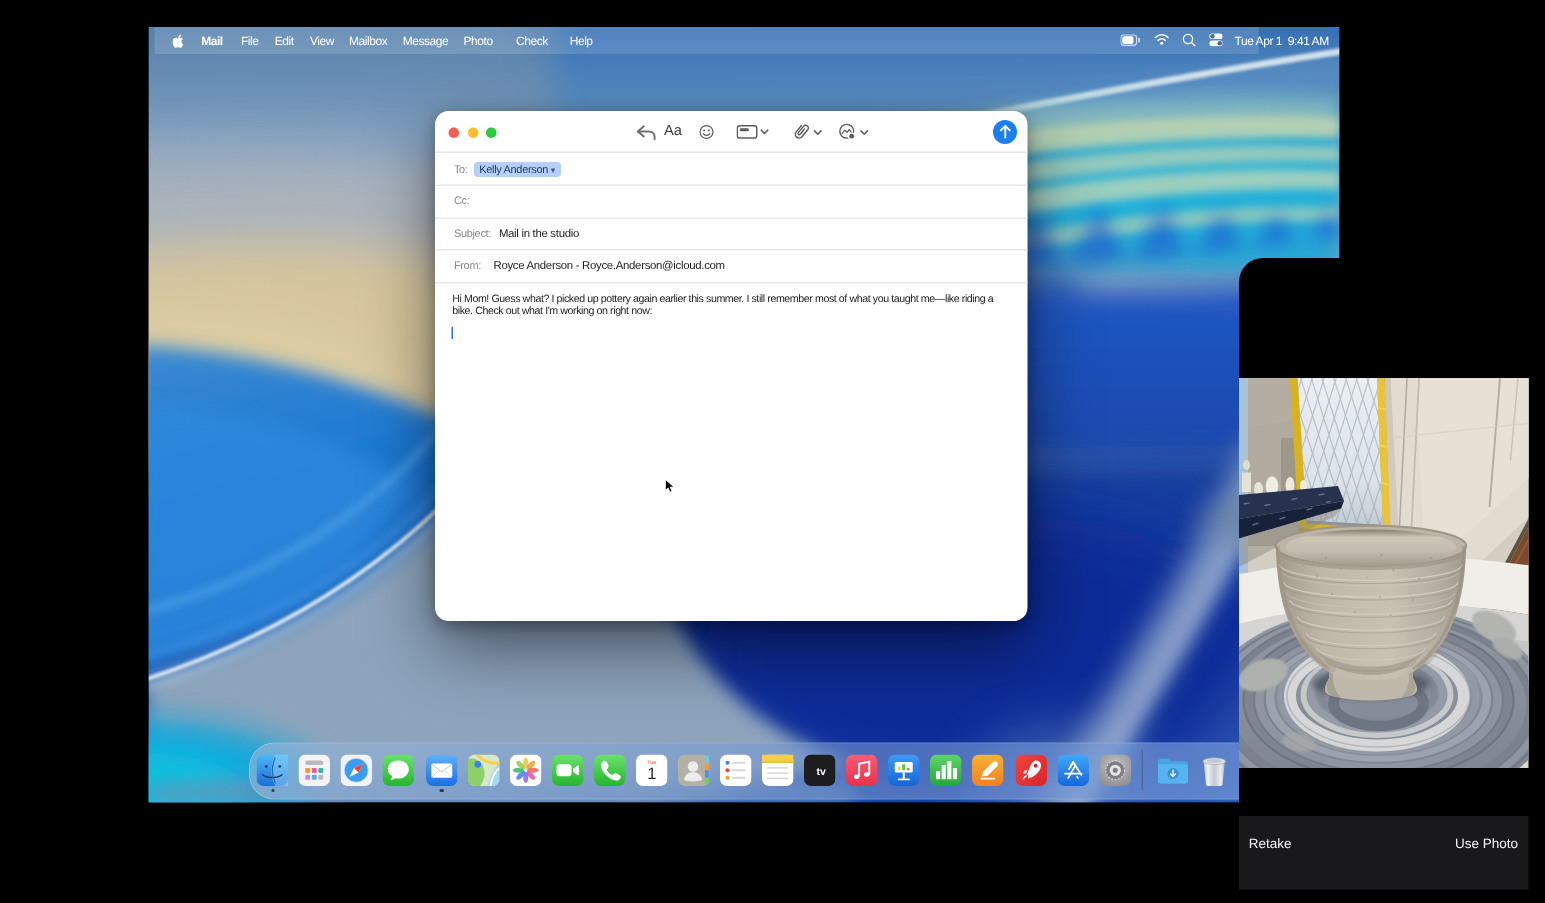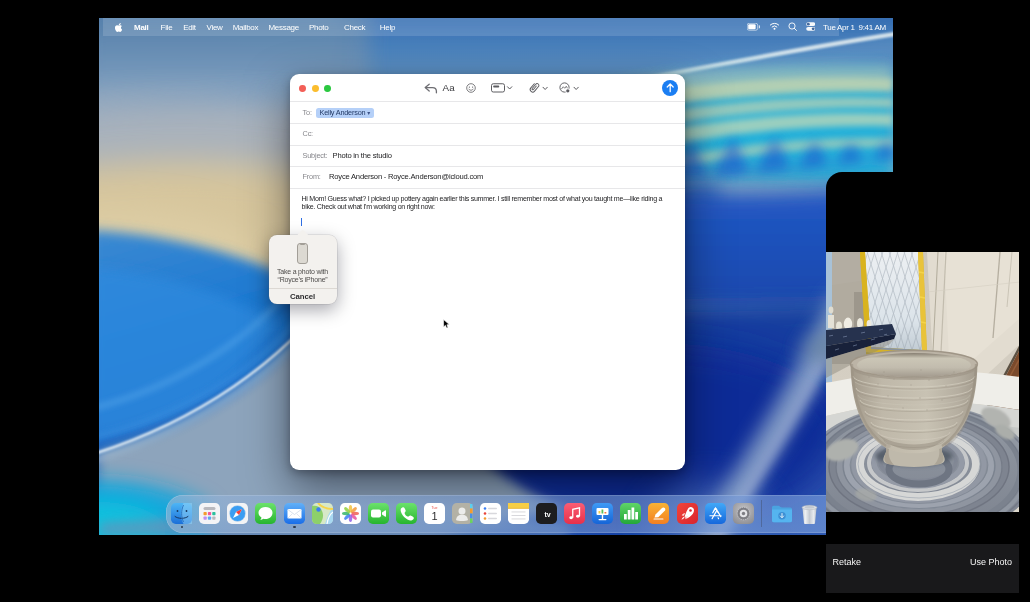--- a/index.html
+++ b/index.html
@@ -4,21 +4,21 @@
 <style>
   html,body{margin:0;padding:0;background:#000;width:1030px;height:602px;overflow:hidden;}
   *{box-sizing:border-box;font-family:"Liberation Sans",sans-serif;}
   #canvas{position:absolute;left:0;top:0;width:1030px;height:602px;background:#000;}
   #desktop{position:absolute;left:99px;top:18px;width:794px;height:517px;overflow:hidden;}
   #wall{position:absolute;left:0;top:0;}
   
   #menubar{position:absolute;left:4px;top:0;width:736px;height:17.5px;background:rgba(255,255,255,0.14);}
   #menubar span{position:absolute;top:1px;line-height:17.5px;font-size:8px;letter-spacing:-0.3px;color:#fff;white-space:pre;}
   
-  #mailwin{position:absolute;left:190.6px;top:56px;width:395.2px;height:396px;background:#fff;border-radius:9px;
+  #mailwin{position:absolute;left:190.6px;top:56px;width:395.2px;height:340px;background:#fff;border-radius:9px;
     box-shadow:0 18px 45px rgba(0,0,10,0.5),0 3px 10px rgba(0,0,10,0.3);}
   .tl{position:absolute;width:6.8px;height:6.8px;border-radius:50%;top:10.8px;}
   .hr{position:absolute;left:0;width:395.2px;height:1px;background:#e7e7e9;}
   .lbl{position:absolute;font-size:7.3px;letter-spacing:-0.2px;color:#86868b;}
   .val{position:absolute;font-size:7.6px;letter-spacing:-0.2px;color:#1c1c1e;}
   
   #popup{position:absolute;left:169.5px;top:216.5px;width:68px;height:69.5px;background:#f3f1ee;border-radius:8px;
     box-shadow:0 6px 18px rgba(0,0,20,0.35),0 0 0 0.5px rgba(120,120,120,0.25);}
   #popup .arrow{position:absolute;left:28px;top:-5.5px;width:12px;height:6px;overflow:hidden;}
   #popup .arrow:before{content:"";position:absolute;left:2.2px;top:2.2px;width:7.6px;height:7.6px;background:#f3f1ee;transform:rotate(45deg);border-radius:1.5px;}
@@ -220,35 +220,27 @@
       <svg style="position:absolute;left:376.2px;top:9.3px" width="8.4" height="9.4" viewBox="0 0 17 19">
           <path d="M8.5,17.5 L8.5,2.5 M2.5,8 L8.5,1.8 L14.5,8" fill="none" stroke="#fff" stroke-width="2.6" stroke-linecap="round" stroke-linejoin="round"></path>
         </svg>
       <div class="hr" style="top:27.2px"></div>
       <div class="lbl" style="left:13px;top:33.8px">To:</div>
       <div style="position:absolute;left:26.4px;top:34.3px;height:9.4px;border-radius:2.5px;background:#b5d0f8;font-size:7.3px;letter-spacing:-0.2px;line-height:9.4px;color:#233a66;padding:0 3.5px;">Kelly Anderson <span style="font-size:6px;color:#3e558a">▾</span></div>
       <div class="hr" style="top:49.2px"></div>
       <div class="lbl" style="left:13px;top:55.3px">Cc:</div>
       <div class="hr" style="top:70.7px"></div>
       <div class="lbl" style="left:13px;top:76.9px">Subject:</div>
-      <div class="val" style="left:43px;top:76.9px">Photo in the studio</div>
+      <div class="val" style="left:43px;top:76.9px">Mail in the studio</div>
       <div class="hr" style="top:92px"></div>
       <div class="lbl" style="left:13px;top:98.3px">From:</div>
       <div class="val" style="left:39.4px;top:98.3px">Royce Anderson - Royce.Anderson@icloud.com</div>
       <div class="hr" style="top:113.6px"></div>
       <div style="position:absolute;left:11.9px;top:122px;width:380px;font-size:7.1px;line-height:7.6px;color:#1d1d1f;letter-spacing:-0.28px;">Hi Mom! Guess what? I picked up pottery again earlier this summer. I still remember most of what you taught me—like riding a<br>bike. Check out what I'm working on right now:</div>
       <div style="position:absolute;left:11.4px;top:143.5px;width:1.4px;height:8.5px;background:#2f6fe4;"></div>
-    </div>
-    <div id="popup">
-      <div class="arrow"></div>
-      <div style="position:absolute;left:28.8px;top:8.5px;width:10.6px;height:21px;border:1.1px solid #a29e97;border-radius:3px;background:#dcd9d2;"></div>
-      <div style="position:absolute;left:31.6px;top:9.2px;width:5px;height:1.4px;background:#a29e97;border-radius:0 0 2px 2px;"></div>
-      <div style="position:absolute;left:0;top:33.5px;width:68px;text-align:center;font-size:7px;letter-spacing:-0.2px;line-height:8.2px;color:#4e4c4a;">Take a photo with<br>“Royce’s iPhone”</div>
-      <div style="position:absolute;left:0;top:53.5px;width:68px;height:1px;background:#dcd8d3;"></div>
-      <div style="position:absolute;left:0;top:57.5px;width:68px;text-align:center;font-size:7.8px;letter-spacing:-0.1px;font-weight:600;color:#2e2e30;">Cancel</div>
     </div>
     <svg style="position:absolute;left:344px;top:301px" width="7" height="10.5" viewBox="0 0 12 18">
         <path d="M1,1 L1,13.6 L4.2,10.8 L6.2,15.6 L8.6,14.6 L6.6,9.9 L10.8,9.6 Z" fill="#000" stroke="#fff" stroke-width="1"></path>
       </svg>
     <div id="dock"></div>
     <div id="dockicons">
         <svg style="position:absolute;left:72.2px;top:485.2px;width:21px;height:21px" viewBox="0 0 42 42">
           <defs>
             <linearGradient id="fnd" x1="0" y1="0" x2="0" y2="1">
               <stop offset="0" stop-color="#4db5f5"></stop>

